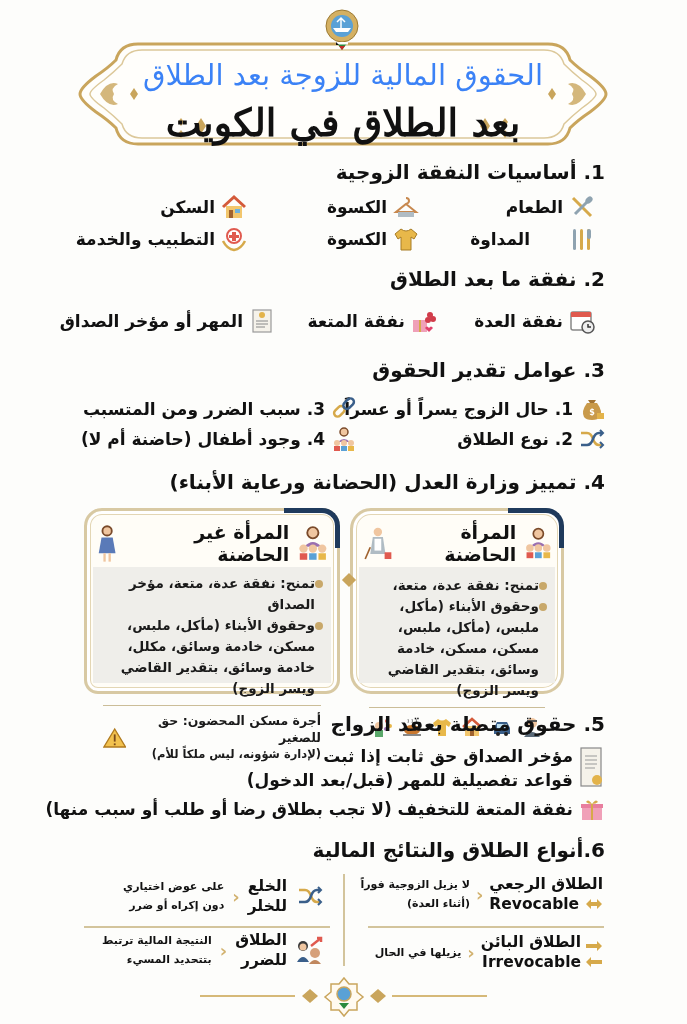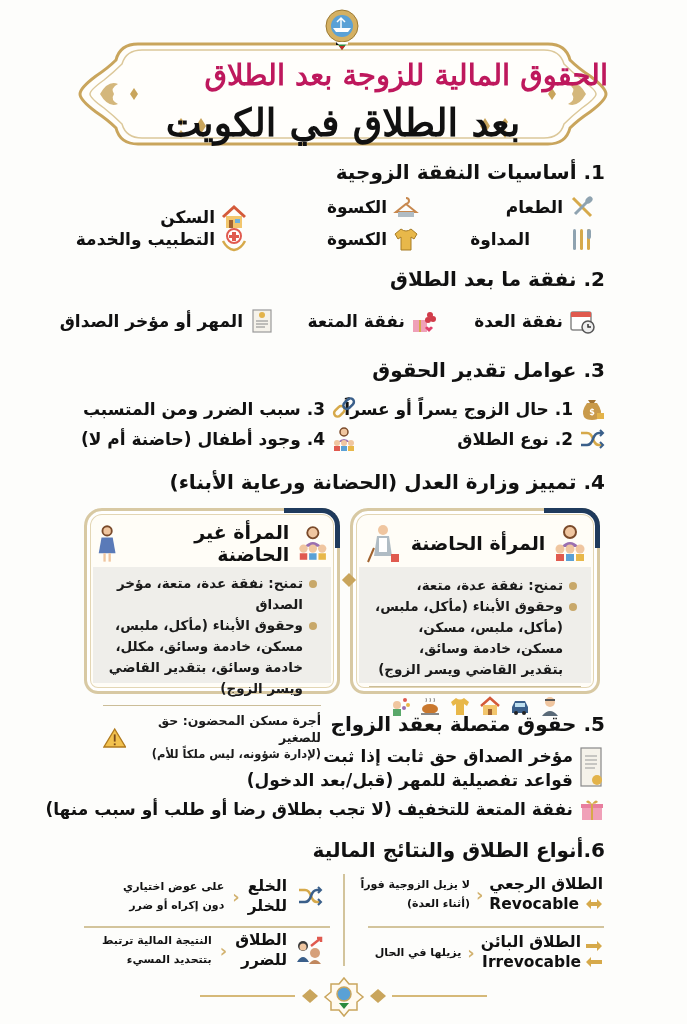--- a/index.html
+++ b/index.html
@@ -4,39 +4,39 @@
 <style>
   * { box-sizing: border-box; margin: 0; padding: 0; }
   html, body { width: 687px; height: 1024px; background: #ffffff; overflow: hidden; }
   body { font-family: "DejaVu Sans", sans-serif; color: #1a1a1a; position: relative; }
   .page { position: absolute; left: 0; top: 0; width: 687px; height: 1024px; background: #fdfdfb; }
 
   
   .header { position: absolute; left: 78px; top: 8px; width: 530px; height: 138px; }
   .emblem { position: absolute; left: 246px; top: 0; width: 36px; height: 44px; }
   .frame { position: absolute; left: 0; top: 30px; width: 530px; height: 112px; }
-  .title-1 { position: absolute; top: 50px; left: 0; width: 530px; 
-    font-family: "DejaVu Serif", serif; font-size: 29px; font-weight: bold; color: #be185d; }
+  .title-1 { position: absolute; top: 50px; left: 0; width: 530px; text-align: center;
+    font-family: "DejaVu Serif", serif; font-size: 29px; font-weight: normal; color: #3b82f6; }
   .title-2 { position: absolute; top: 92px; left: 0; width: 530px; text-align: center;
     font-family: "DejaVu Serif", serif; font-size: 38px; font-weight: bold; color: #111; }
 
   
   .section-title { position: absolute; right: 82px; font-size: 20px; font-weight: bold; color: #111; white-space: nowrap; }
   .item { position: absolute; display: flex; align-items: center; gap: 6px; font-size: 17px; font-weight: bold; white-space: nowrap; color: #111; }
   .item .ic { width: 26px; height: 26px; display: inline-block; flex: none; }
 
   
   .card { position: absolute; top: 508px; height: 186px; border: 3px solid #d8c9a3; border-radius: 18px 18px 14px 14px;
     background: #fffdf7; box-shadow: inset 0 0 0 3px #fff, inset 0 0 0 4px #e3d6b4; }
   .card .corner { position: absolute; top: -3px; right: -3px; width: 56px; height: 40px;
     border-top: 5px solid #1f3a5c; border-right: 5px solid #1f3a5c; border-radius: 0 18px 0 0; }
   .card .head { position: absolute; top: 8px; left: 8px; right: 8px; height: 48px; display: flex; align-items: center; justify-content: center; gap: 8px; }
   .card .head-title { font-size: 19px; font-weight: bold; color: #111; }
   .card .body { position: absolute; top: 56px; left: 6px; right: 6px; bottom: 8px; background: #efeeea; }
-  .card .bullet { display: flex; gap: 6px; font-size: 13.5px; font-weight: bold; line-height: 21px; padding: 0 14px; color: #1a1a1a; }
+  .card .bullet { display: flex; font-size: 13.5px; font-weight: bold; line-height: 21px; padding: 0 8px; color: #1a1a1a; }
   .card .dot { width: 8px; height: 8px; border-radius: 50%; background: #c8a86a; margin-top: 7px; flex: none; }
   .card .divider { height: 1px; background: #cbbd98; margin: 6px 10px; }
   .card .diamond { position: absolute; top: 64px; width: 10px; height: 10px; background: #c9a55c; transform: rotate(45deg); }
 
   .warn-row { display: flex; align-items: center; gap: 6px; padding: 0 10px; }
   .warn-text { font-size: 12.5px; font-weight: bold; line-height: 17px; }
   .icons-row { display: flex; justify-content: center; gap: 8px; padding-top: 2px; }
 
   
   .s6-cell { position: absolute; display: flex; align-items: center; }
@@ -93,21 +93,21 @@
       </svg>
     <span>الطعام</span>
   </div>
   <div class="item" style="right:268px; top:194px;">
     <svg class="ic" viewBox="0 0 26 26">
         <path d="M13 4 q3 0 3 3 q0 2 -3 3 L3 18 h20 L13 10" stroke="#c7884e" stroke-width="2" fill="none"></path>
         <rect x="5" y="18" width="16" height="5" fill="#b0bcc4"></rect>
       </svg>
     <span>الكسوة</span>
   </div>
-  <div class="item" style="right:440px; top:204px;">
+  <div class="item" style="right:440px; top:194px;">
     <svg class="ic" viewBox="0 0 26 26">
         <path d="M2 13 L13 3 L24 13" stroke="#d45a3a" stroke-width="3" fill="none"></path>
         <rect x="5" y="12" width="16" height="12" fill="#f2c66d"></rect>
         <rect x="8" y="16" width="4" height="8" fill="#a0622e"></rect>
         <rect x="14" y="15" width="5" height="4" fill="#6fb2dc"></rect>
       </svg>
     <span>السكن</span>
   </div>
   <div class="item" style="right:92px; top:226px;gap:39px;">
     <svg class="ic" viewBox="0 0 26 26">
@@ -198,21 +198,21 @@
         <circle cx="20" cy="17" r="3" fill="#f0c6a0"></circle>
         <rect x="3" y="20" width="6" height="5" fill="#e05a4f"></rect>
         <rect x="10" y="20" width="6" height="5" fill="#5aa1d6"></rect>
         <rect x="17" y="20" width="6" height="5" fill="#e8b84a"></rect>
       </svg>
     <span>4. وجود أطفال (حاضنة أم لا)</span>
   </div>
 
   <div class="section-title" style="top:470px;">4. تمييز وزارة العدل (الحضانة ورعاية الأبناء)</div>
 
-  <div class="card" style="left:350px; width:250px;">
+  <div class="card" style="left:350px; width:214px;border-radius:21px;">
     <div class="corner"></div>
     <div class="diamond" style="left:-9px;"></div>
     <div class="head">
       <svg width="34" height="40" viewBox="0 0 34 40">
           <circle cx="17" cy="9" r="6" fill="#f0c6a0" stroke="#7a4a2a" stroke-width="2"></circle>
           <path d="M8 24 q9 -10 18 0" fill="#9a6fb0"></path>
           <circle cx="7" cy="26" r="4.5" fill="#f0c6a0"></circle>
           <circle cx="17" cy="26" r="4.5" fill="#f0c6a0"></circle>
           <circle cx="27" cy="26" r="4.5" fill="#f0c6a0"></circle>
           <rect x="3" y="31" width="8" height="7" fill="#e05a4f"></rect>

